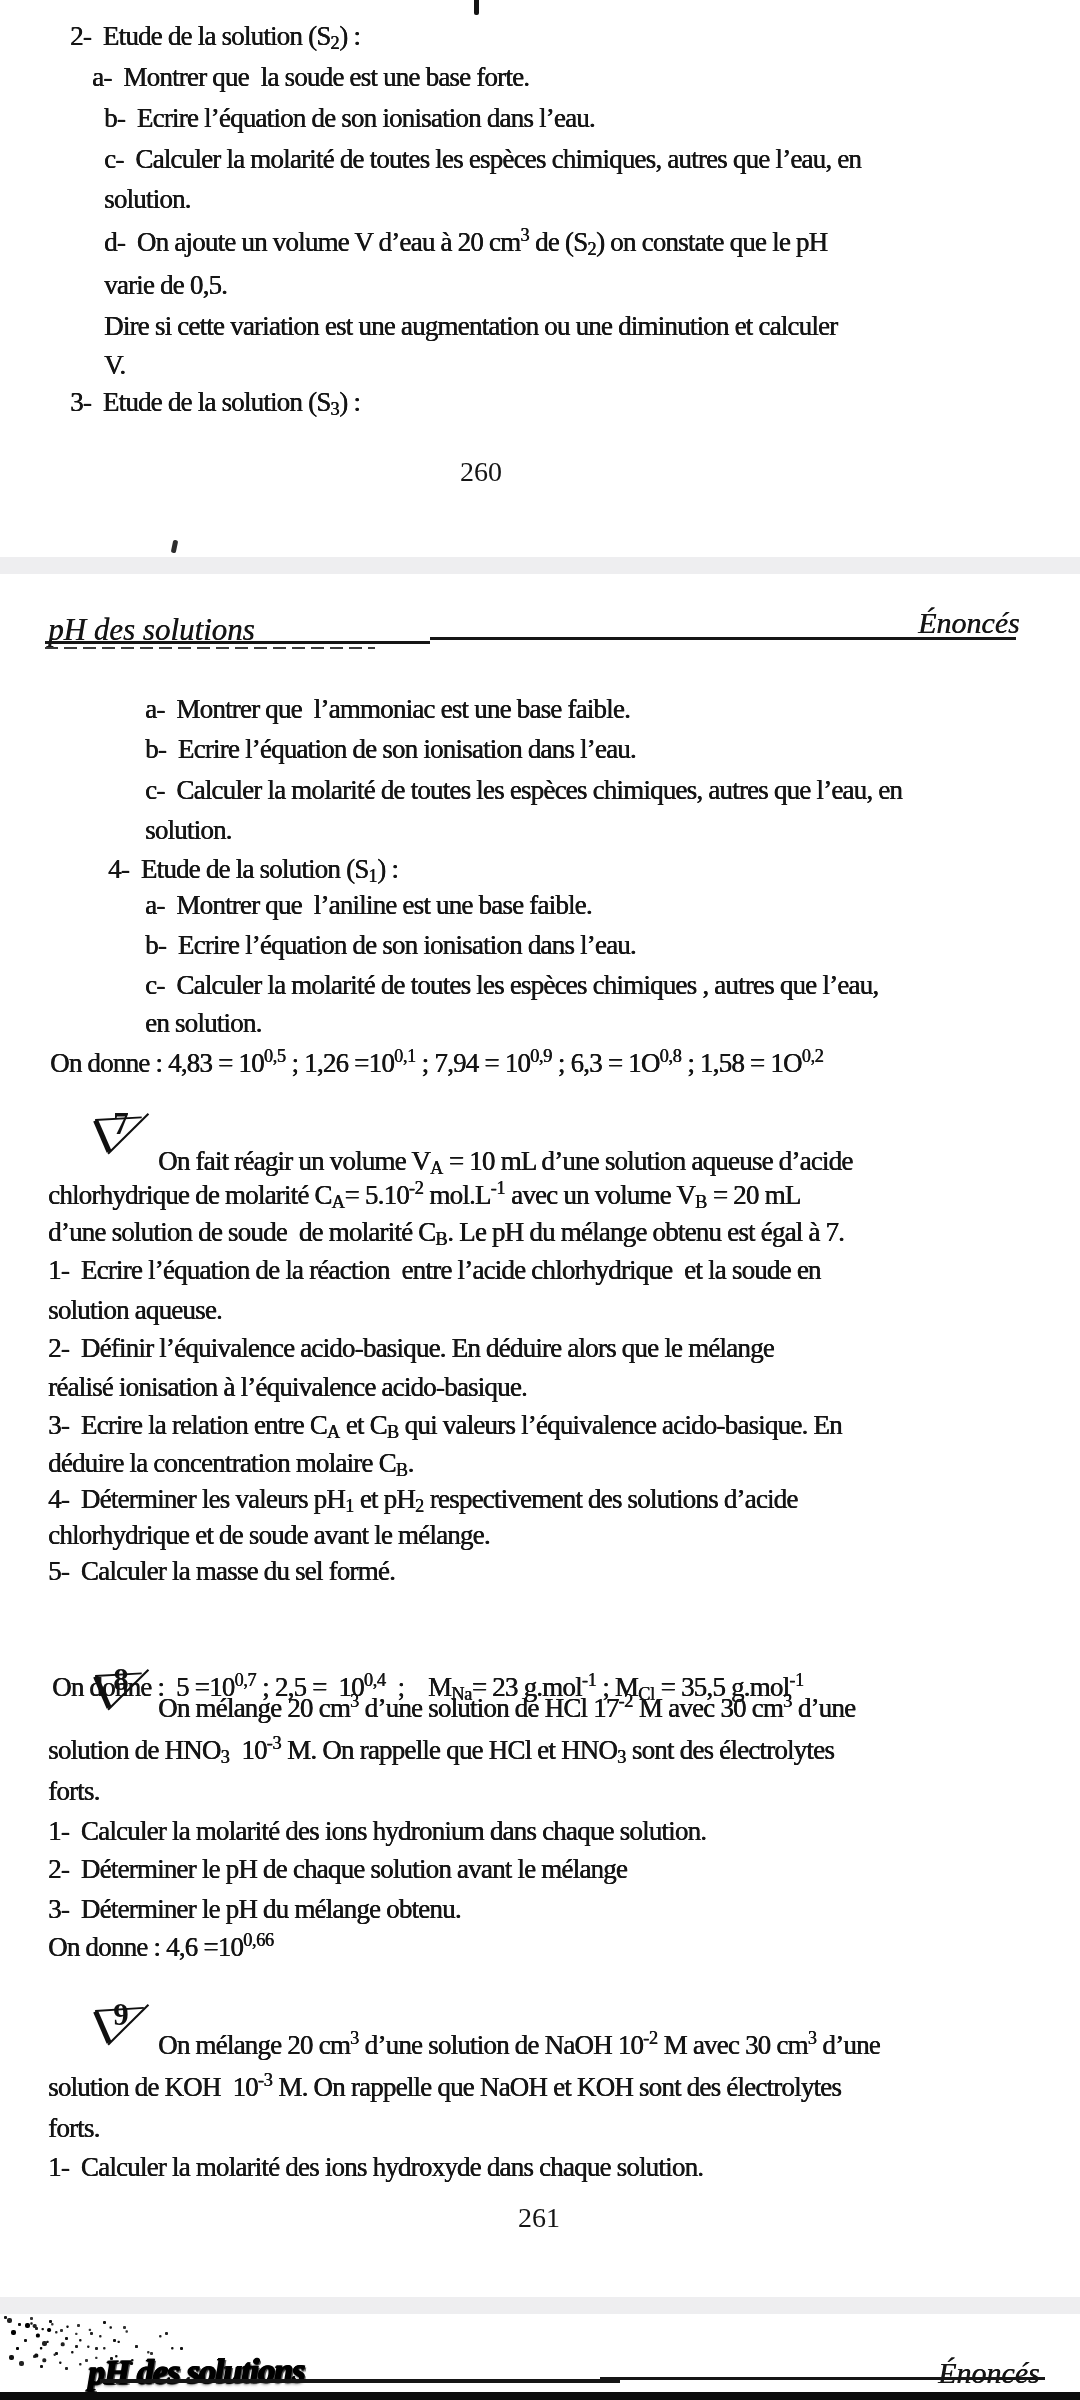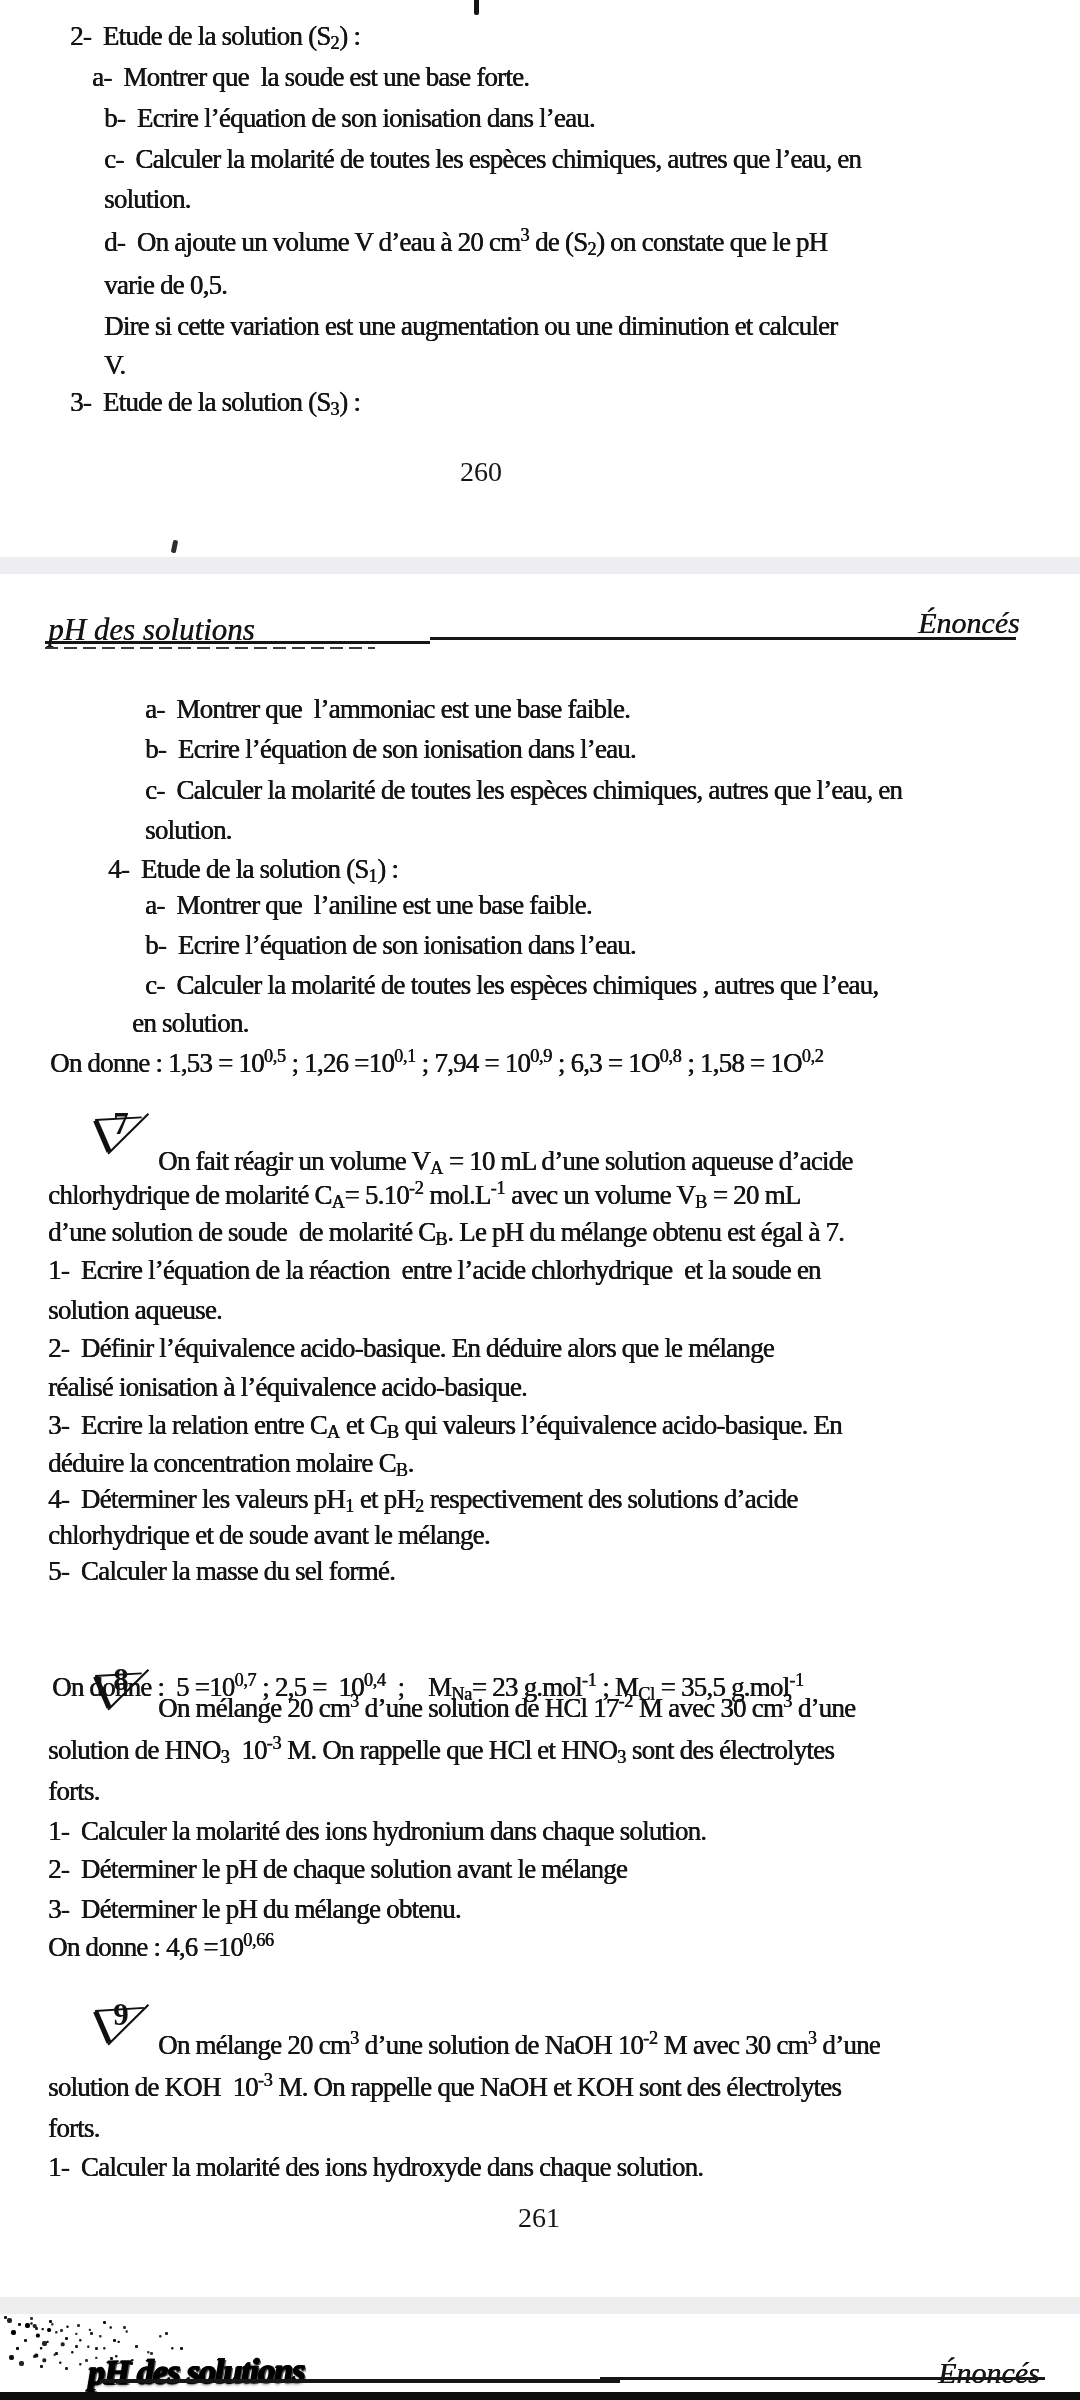--- a/index.html
+++ b/index.html
@@ -94,22 +94,22 @@
     <div class="rule-dashed" style="top:647px;left:45px;width:330px"></div>
 
     <div class="ln" style="top:694px;left:145px"><span>a-  Montrer que  l’ammoniac est une base faible.</span></div>
     <div class="ln" style="top:734px;left:145px"><span>b-  Ecrire l’équation de son ionisation dans l’eau.</span></div>
     <div class="ln" style="top:775px;left:145px"><span>c-  Calculer la molarité de toutes les espèces chimiques, autres que l’eau, en</span></div>
     <div class="ln" style="top:815px;left:145px"><span>solution.</span></div>
     <div class="ln" style="top:854px;left:108px"><span>4-  Etude de la solution (S</span><span class="sub">1</span><span>) :</span></div>
     <div class="ln" style="top:890px;left:145px"><span>a-  Montrer que  l’aniline est une base faible.</span></div>
     <div class="ln" style="top:930px;left:145px"><span>b-  Ecrire l’équation de son ionisation dans l’eau.</span></div>
     <div class="ln" style="top:970px;left:145px"><span>c-  Calculer la molarité de toutes les espèces chimiques , autres que l’eau,</span></div>
-    <div class="ln" style="top:1008px;left:132px"><span>en solution.</span></div>
-    <div class="ln" style="top:1048px;left:50px"><span>On donne : 1,53 = 10</span><span class="sup">0,5</span><span> ; 1,26 =10</span><span class="sup">0,1</span><span> ; 7,94 = 10</span><span class="sup">0,9</span><span> ; 6,3 = 1O</span><span class="sup">0,8</span><span> ; 1,58 = 1O</span><span class="sup">0,2</span></div>
+    <div class="ln" style="top:1008px;left:145px"><span>en solution.</span></div>
+    <div class="ln" style="top:1048px;left:50px"><span>On donne : 4,83 = 10</span><span class="sup">0,5</span><span> ; 1,26 =10</span><span class="sup">0,1</span><span> ; 7,94 = 10</span><span class="sup">0,9</span><span> ; 6,3 = 1O</span><span class="sup">0,8</span><span> ; 1,58 = 1O</span><span class="sup">0,2</span></div>
 
     <div class="tri" style="top:1102px;left:92px">
       <svg viewBox="0 0 112 80" width="58" height="64">
         <line x1="7" y1="14" x2="33" y2="74" stroke-width="10"></line>
         <line x1="31" y1="78" x2="109" y2="1" stroke-width="4"></line>
         <line x1="6" y1="13" x2="96" y2="8" stroke-width="3.5"></line>
       </svg>
       <span class="tri-num">7</span>
     </div>
     <div class="ln" style="top:1146px;left:158px"><span>On fait réagir un volume V</span><span class="sub">A</span><span> = 10 mL d’une solution aqueuse d’acide</span></div>

